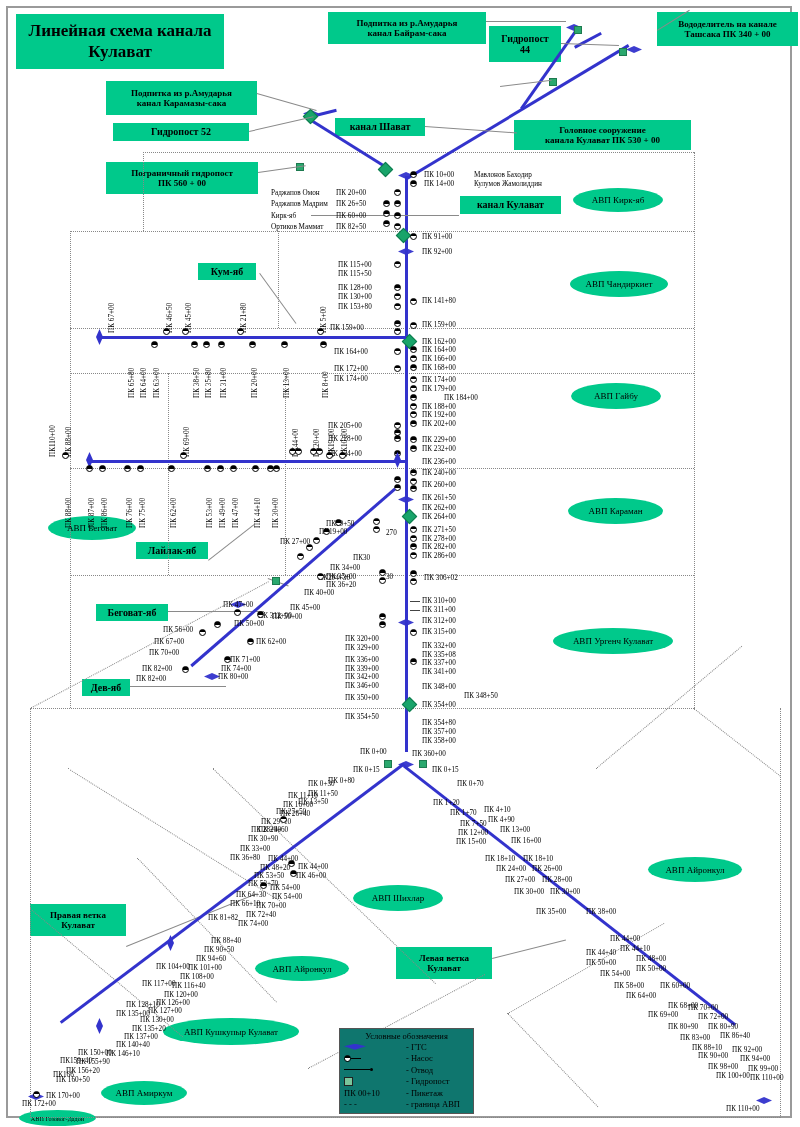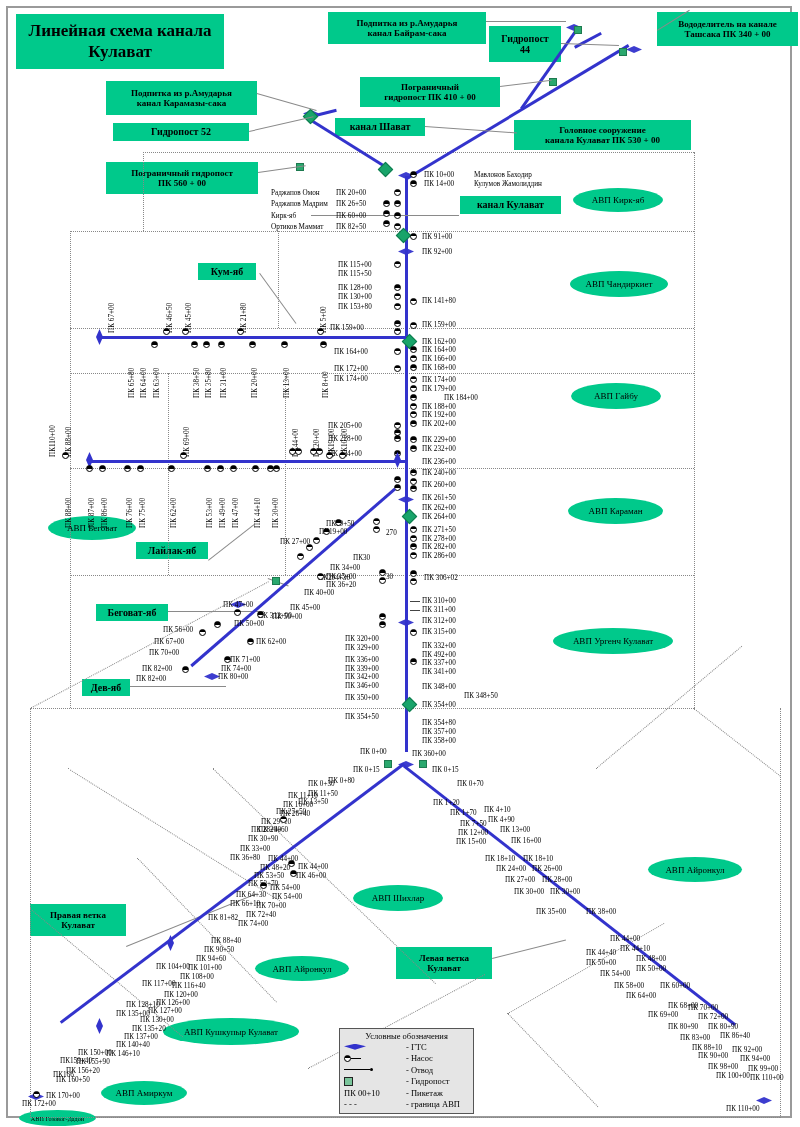--- a/index.html
+++ b/index.html
@@ -43,21 +43,21 @@
         background:linear-gradient(to bottom,#000 0 50%,#fff 50% 100%);border:1px solid #000;box-sizing:border-box;}
   .gts{position:absolute;width:16px;height:7px;background:#3333cc;
        clip-path:polygon(0% 50%,50% 0%,100% 50%,50% 100%);opacity:.95;}
   .gtsv{position:absolute;width:7px;height:16px;background:#3333cc;
        clip-path:polygon(50% 0%,100% 50%,50% 100%,0% 50%);}
   .hydro{position:absolute;width:8px;height:8px;background:#2aa86e;border:1px solid #1d7a4f;box-sizing:border-box;}
   .diamond{position:absolute;width:11px;height:11px;background:#18a46a;transform:rotate(45deg);border:1px solid #0e7a4d;box-sizing:border-box;}
   .otvod{position:absolute;height:1px;background:#444;}
 
   
-  #legend{position:absolute;background:#e5e5e5;border:1px solid #555;box-sizing:border-box;}
+  #legend{position:absolute;background:#0f766e;border:1px solid #555;box-sizing:border-box;}
   #legend .lg-title{text-align:center;font-size:8.5px;padding-top:2px;font-family:"Liberation Serif",serif;}
   #legend .lg-row{display:flex;align-items:center;height:11.5px;font-size:8.5px;padding-left:4px;}
   #legend .lg-sym{width:62px;display:flex;align-items:center;}
   #legend .lg-txt{white-space:nowrap;}
   .lg-gts{width:22px;height:6px;background:#3333cc;clip-path:polygon(0% 40%,50% 0%,100% 40%,50% 100%);}
   .lg-pump{width:7px;height:7px;border-radius:50%;background:linear-gradient(to bottom,#000 0 50%,#fff 50% 100%);border:1px solid #000;box-sizing:border-box;}
   .lg-pump-l{width:10px;height:1px;background:#000;}
   .lg-otvod{width:26px;height:1px;background:#000;}
   .lg-dot{width:3px;height:3px;border-radius:50%;background:#000;}
   .lg-hydro{width:9px;height:9px;background:#7ac59b;border:1px solid #222;box-sizing:border-box;}
@@ -89,24 +89,20 @@
 
   <div class="gbox t" style="left:98px;top:73px;width:151px;height:34px;flex-direction:column;">
     <span>Подпитка из р.Амударья</span>
     <span>канал Карамазы-сака</span>
   </div>
 
   <div class="gbox t" style="left:105px;top:115px;width:136px;height:18px;font-size:10px;">
     <span>Гидропост 52</span>
   </div>
 
-  <div class="gbox t" style="left:352px;top:69px;width:140px;height:30px;flex-direction:column;">
-    <span>Пограничный</span>
-    <span>гидропост ПК 410 + 00</span>
-  </div>
 
   <div class="gbox t" style="left:327px;top:110px;width:90px;height:18px;font-size:10px;">
     <span>канал Шават</span>
   </div>
 
   <div class="gbox t" style="left:506px;top:112px;width:177px;height:30px;flex-direction:column;">
     <span>Головное сооружение</span>
     <span>канала Кулават ПК 530 + 00</span>
   </div>
 
@@ -358,21 +354,21 @@
   <div class="otvod" style="left:402px;top:593px;width:10px;"></div>
   <div class="pk" style="left:414px;top:589px;">ПК 310+00</div>
   <div class="otvod" style="left:402px;top:602px;width:10px;"></div>
   <div class="pk" style="left:414px;top:598px;">ПК 311+00</div>
   <div class="gts" style="left:390px;top:611px;"></div>
   <div class="pk" style="left:414px;top:609px;">ПК 312+00</div>
   <div class="pump" style="left:402px;top:621px;"></div>
   <div class="pk" style="left:414px;top:620px;">ПК 315+00</div>
 
   <div class="pk" style="left:414px;top:634px;">ПК 332+00</div>
-  <div class="pk" style="left:414px;top:643px;">ПК 492+00</div>
+  <div class="pk" style="left:414px;top:643px;">ПК 335+08</div>
   <div class="pump" style="left:402px;top:650px;"></div>
   <div class="pk" style="left:414px;top:651px;">ПК 337+00</div>
   <div class="pk" style="left:414px;top:660px;">ПК 341+00</div>
   <div class="pk" style="left:414px;top:675px;">ПК 348+00</div>
   <div class="pk" style="left:414px;top:684px;padding-left:42px;">ПК 348+50</div>
   <div class="diamond" style="left:396px;top:691px;"></div>
   <div class="pk" style="left:414px;top:693px;">ПК 354+00</div>
   <div class="pk" style="left:414px;top:711px;">ПК 354+80</div>
   <div class="pk" style="left:414px;top:720px;">ПК 357+00</div>
   <div class="pk" style="left:414px;top:729px;">ПК 358+00</div>

